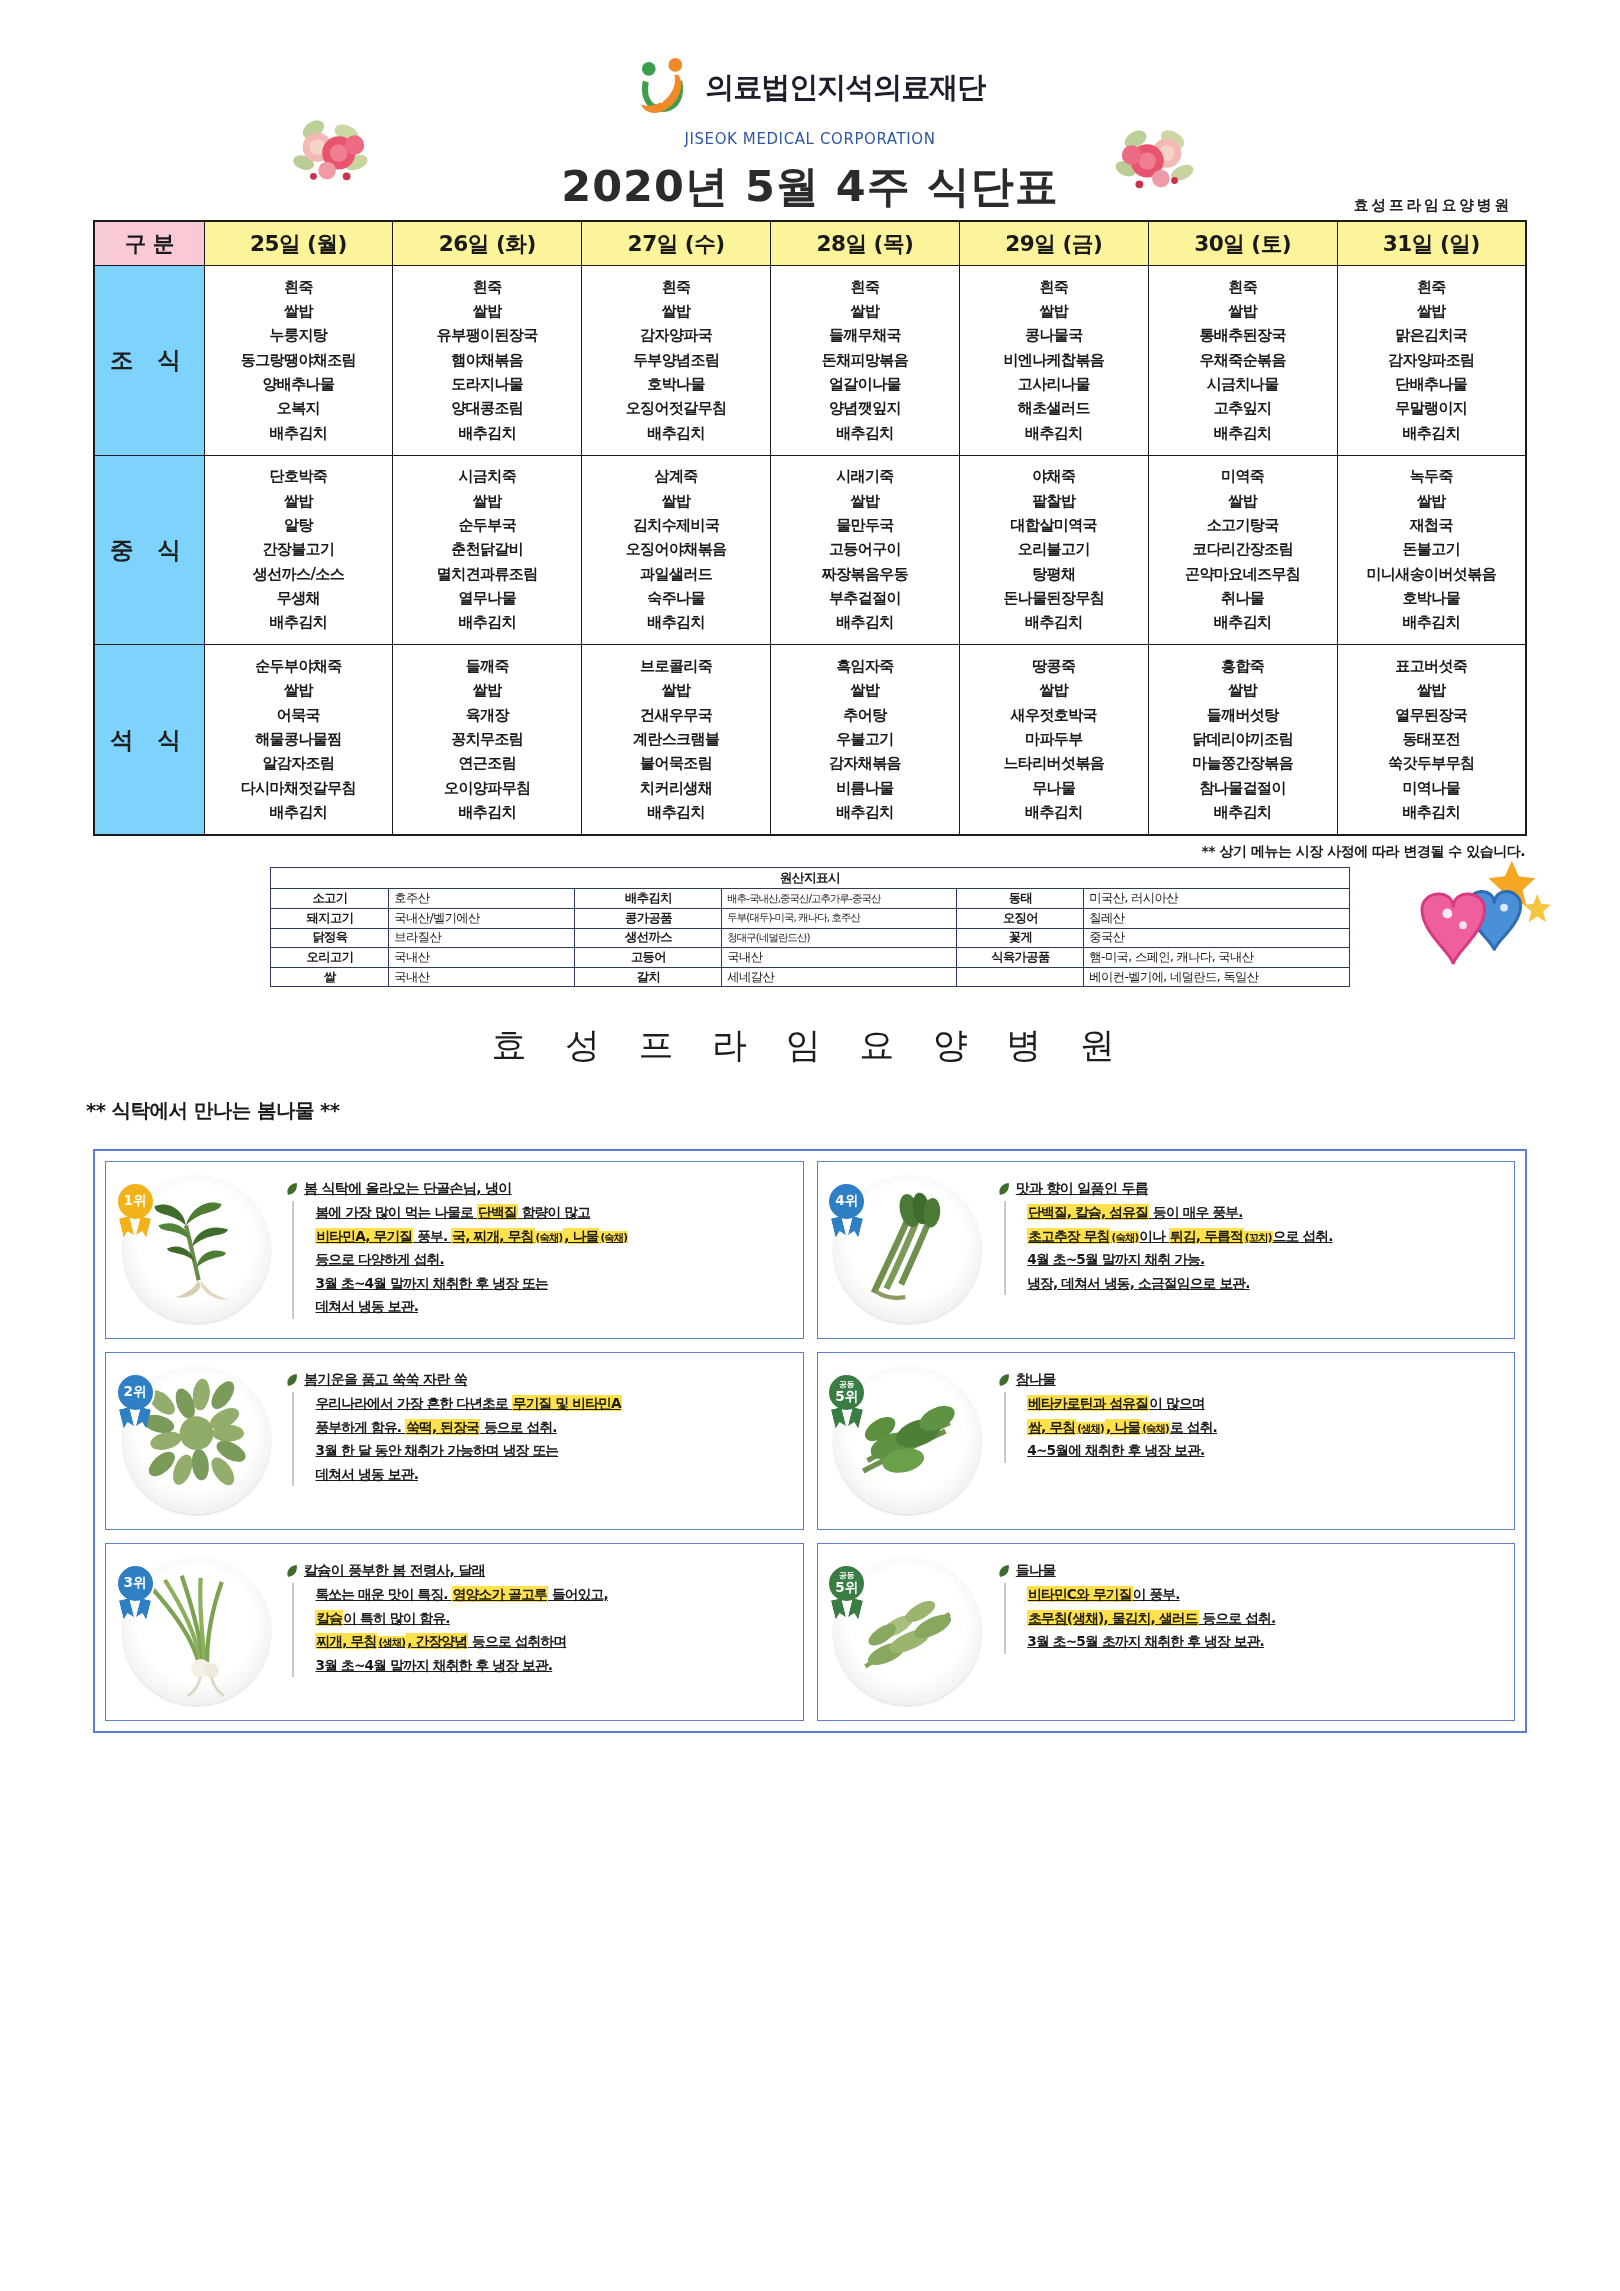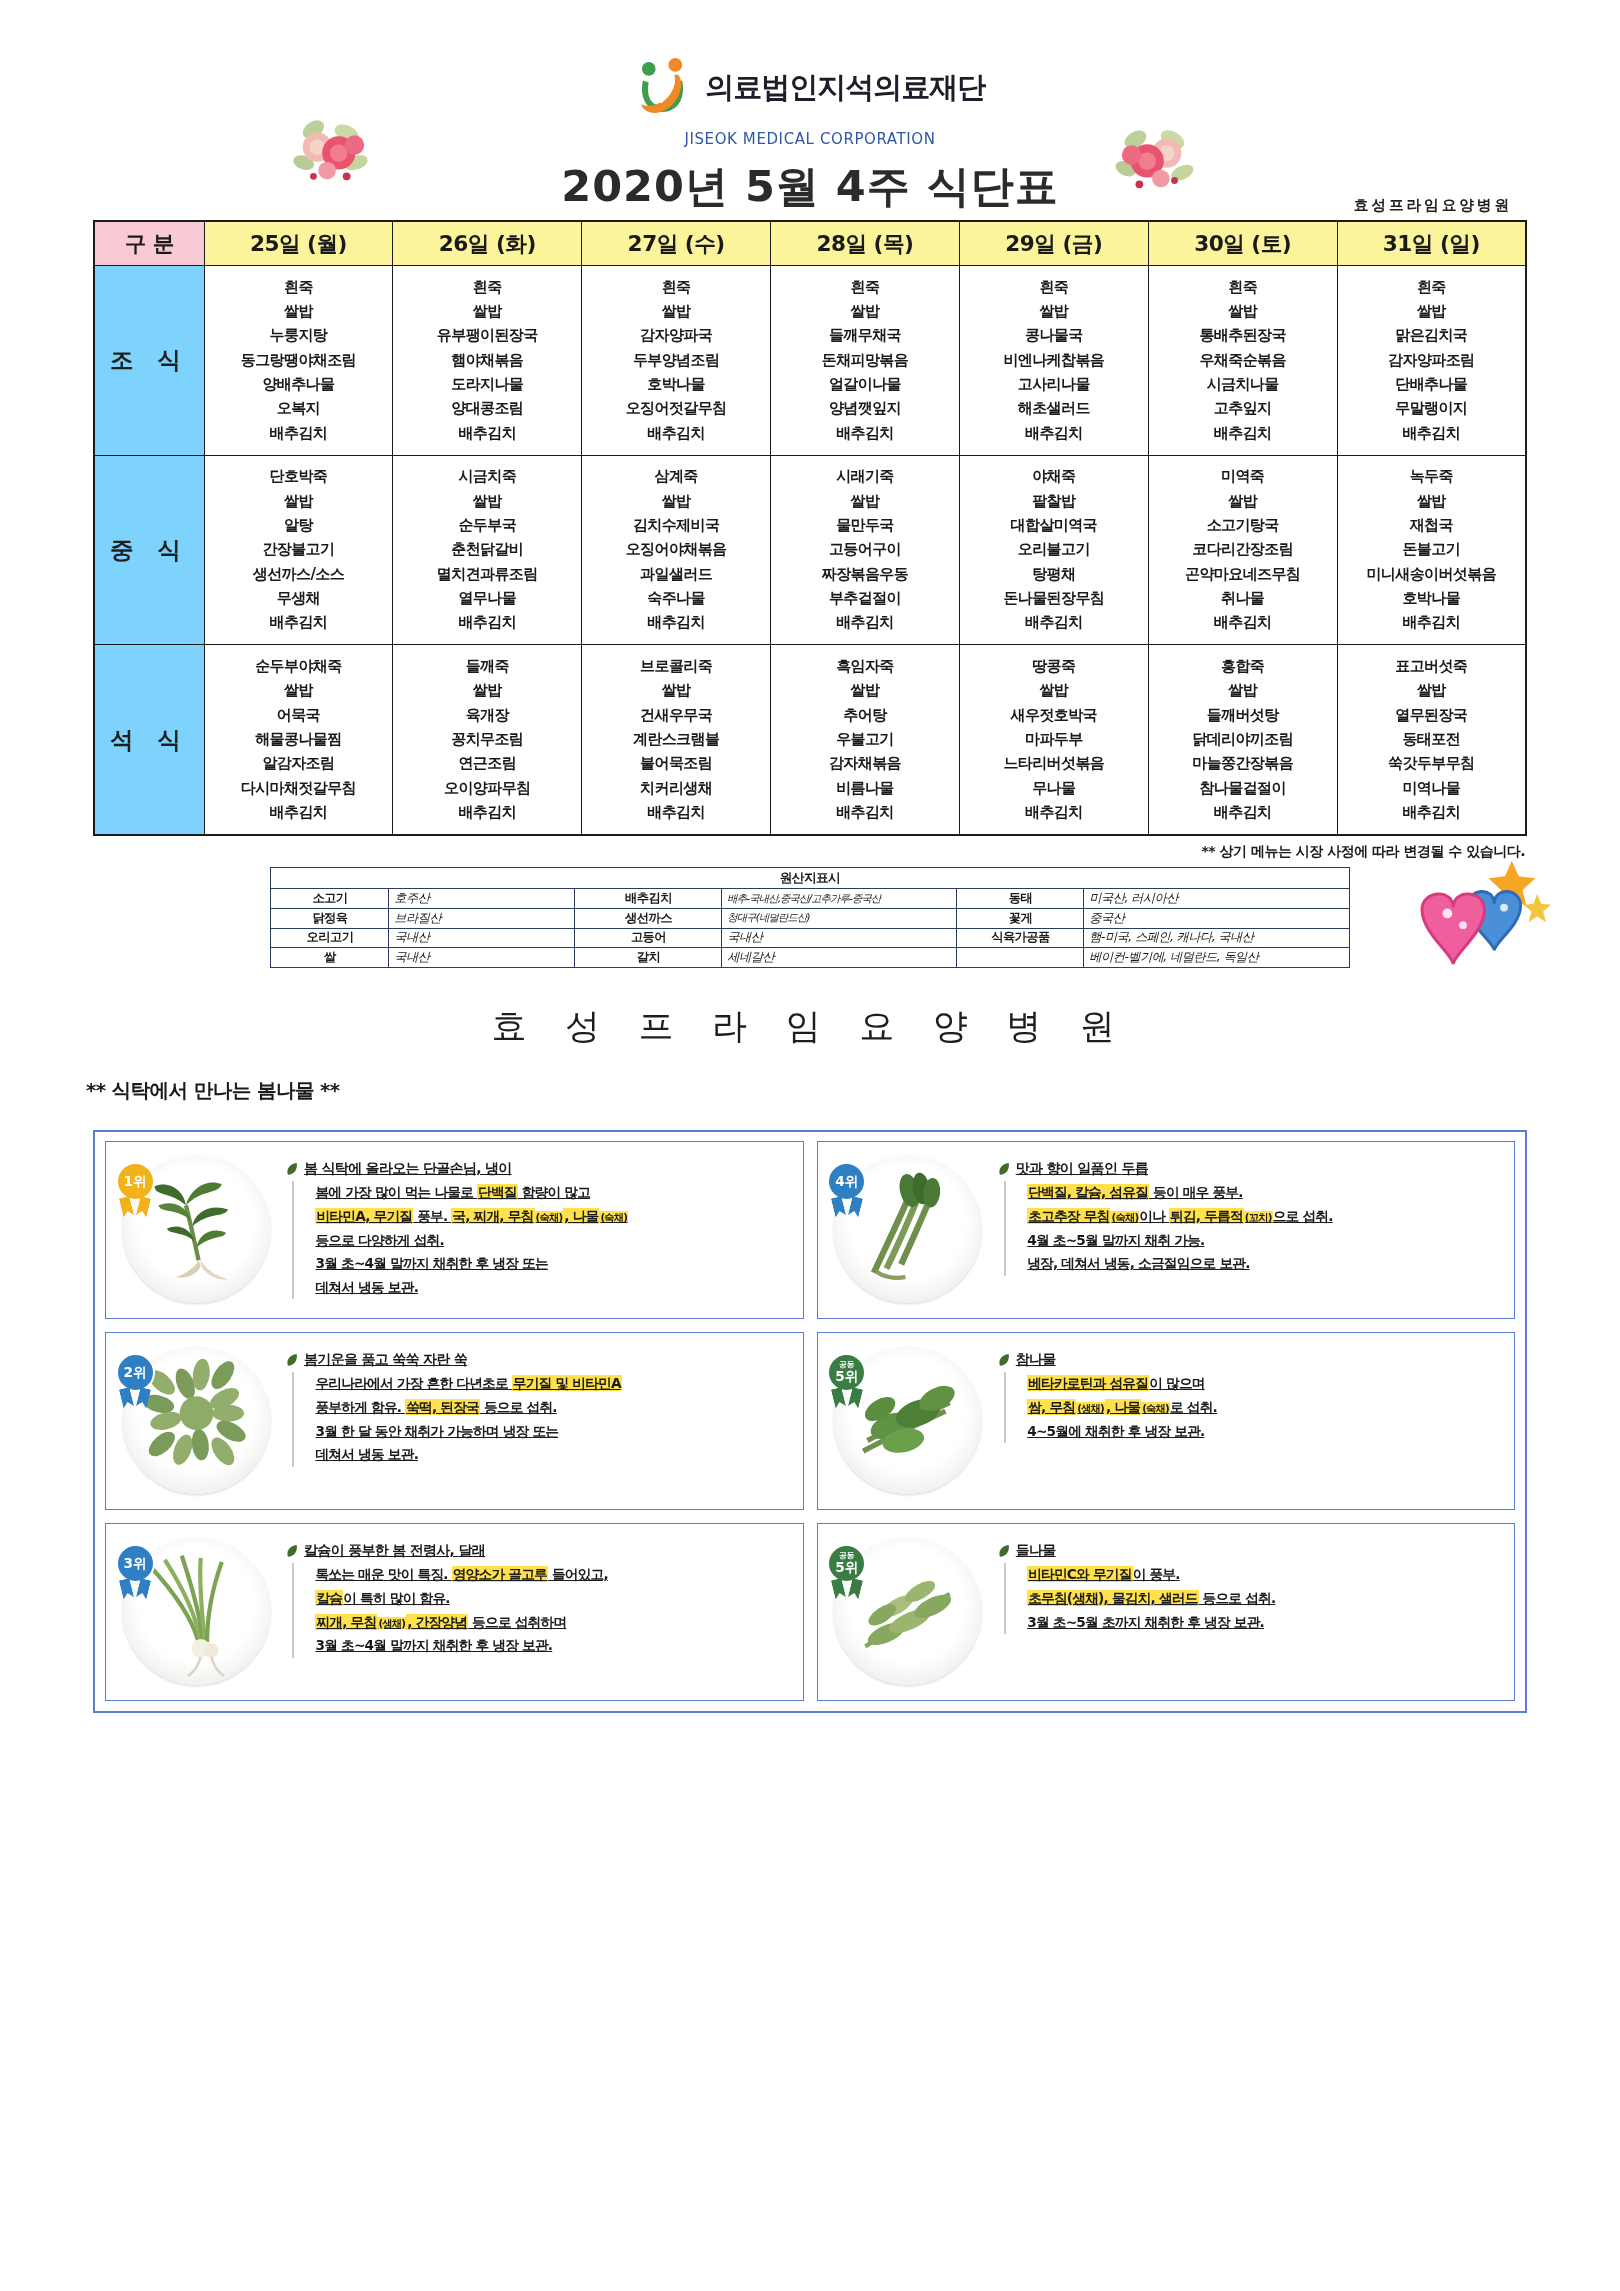--- a/index.html
+++ b/index.html
@@ -82,21 +82,21 @@
   }
   table.origin td, table.origin th {
     border: 1.1px solid #2b3a5e; height: 19.6px;
     font-size: 12.3px; letter-spacing: -0.6px; padding: 0 4.9px;
   }
   table.origin .ocaption {
     text-align: center; font-size: 12.7px; font-weight: bold; height: 21.6px;
     border-bottom: 1.4px solid #2b3a5e;
   }
   table.origin .okey { text-align: center; font-weight: bold; }
-  table.origin .oval { text-align: left; font-style: italic; }
+  table.origin .oval { text-align: left; }
   table.origin .tiny { font-size: 10.4px; letter-spacing: -0.9px; }
 
   .hearts { position: absolute; right: 59px; top: -11.8px; width: 196px; height: 127px; }
 
   
   .hospital-big {
     text-align: center; font-size: 35px; font-weight: normal;
     letter-spacing: 13.7px; margin-top: 35px; color: #1d1d1d;
   }
   .namul-head {
@@ -447,20 +447,28 @@
         </tr>
     </thead>
     <tbody id="origin-body">
         <tr>
           <td class="okey">소고기</td>
           <td class="oval">호주산</td>
           <td class="okey">배추김치</td>
           <td class="oval tiny">배추-국내산,중국산/고추가루-중국산</td>
           <td class="okey">동태</td>
           <td class="oval">미국산, 러시아산</td>
+        </tr>
+        <tr>
+          <td class="okey">돼지고기</td>
+          <td class="oval">국내산/벨기에산</td>
+          <td class="okey">콩가공품</td>
+          <td class="oval tiny">두부(대두)-미국, 캐나다, 호주산</td>
+          <td class="okey">오징어</td>
+          <td class="oval">칠레산</td>
         </tr>
         <tr>
           <td class="okey">닭정육</td>
           <td class="oval">브라질산</td>
           <td class="okey">생선까스</td>
           <td class="oval tiny">청대구(네덜란드산)</td>
           <td class="okey">꽃게</td>
           <td class="oval">중국산</td>
         </tr>
         <tr>

